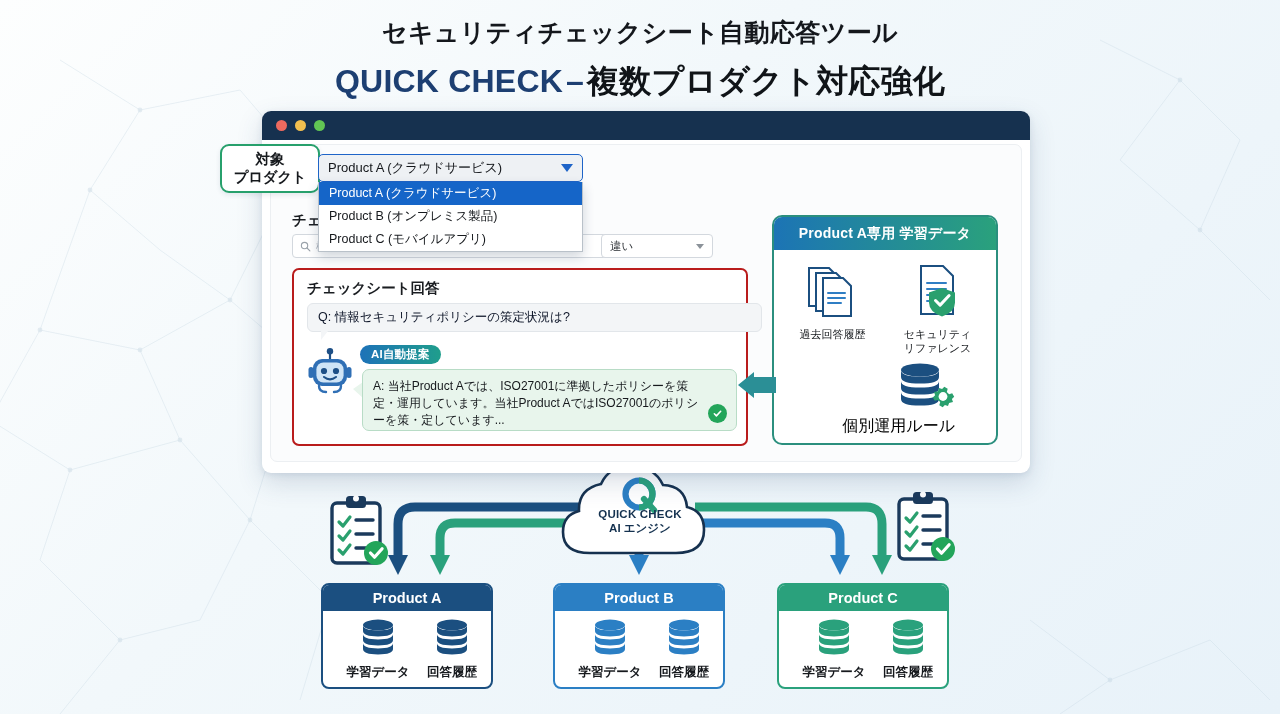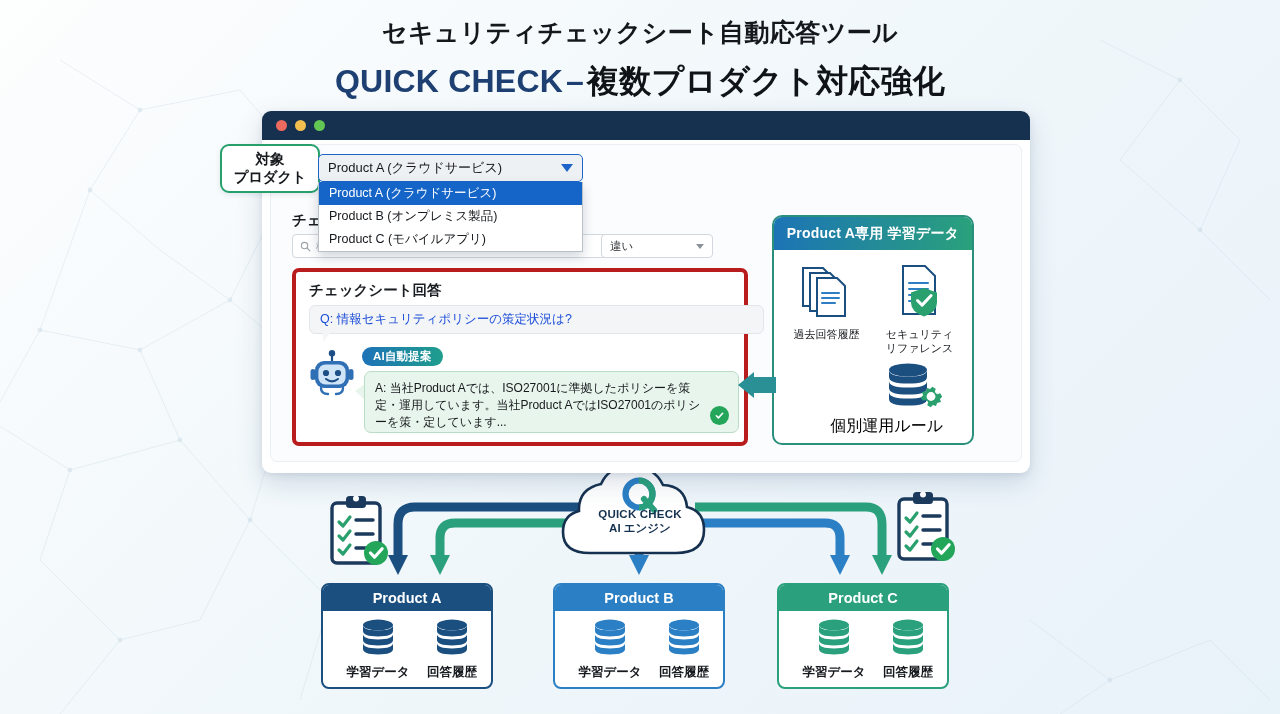--- a/index.html
+++ b/index.html
@@ -91,29 +91,29 @@
     background: #fff; border: 1px solid #b9c1c9; border-top: none;
     box-shadow: 0 5px 11px rgba(25,50,80,.20);
   }
   .sel-opt { height: 23px; display: flex; align-items: center; padding: 0 10px;
              font-size: 12.5px; color: #16191d; }
   .sel-opt.on { background: #1565c8; color: #fff; }
 
   
   .answer-card {
     position: absolute; left: 292px; top: 268px; width: 456px; height: 178px;
-    background: #fff; border: 4px solid #b91c1c; border-radius: 7px; z-index: 12;
+    background: #fff; border: 2px solid #b91c1c; border-radius: 7px; z-index: 12;
   }
   .ans-title { position: absolute; left: 13px; top: 9px; font-size: 14.5px;
                font-weight: 700; color: #1a1d21; }
   .q-bubble {
     position: absolute; left: 13px; top: 33px; width: 455px; height: 29px;
     background: #f3f5f7; border: 1px solid #e2e6ea; border-radius: 6px;
     display: flex; align-items: center; padding-left: 10px;
-    font-size: 12.5px; color: #1d4ed8;
+    font-size: 12.5px; color: #0f172a;
   }
   .q-tail { position: absolute; left: 27px; top: 61px; width: 0; height: 0;
             border-left: 7px solid #f3f5f7; border-bottom: 9px solid transparent;
             border-right: 4px solid transparent; }
   .badge-ai {
     position: absolute; left: 66px; top: 75px; height: 19px; padding: 0 11px;
     background: linear-gradient(90deg, #1d72b8 0%, #1f9e8c 100%);
     border-radius: 10px; display: flex; align-items: center;
     font-size: 11.5px; font-weight: 700; color: #fff; letter-spacing: .2px;
   }
@@ -126,21 +126,21 @@
             border-right: 10px solid #e8f5ec; border-top: 7px solid transparent;
             border-bottom: 9px solid transparent; }
   .check-green {
     position: absolute; right: 9px; bottom: 7px; width: 19px; height: 19px;
     border-radius: 50%; background: #23a55a; display: flex;
     align-items: center; justify-content: center;
   }
 
   
   .learn-panel {
-    position: absolute; left: 772px; top: 215px; width: 202px; height: 230px;
+    position: absolute; left: 772px; top: 215px; width: 226px; height: 230px;
     background: #fff; border: 2px solid #2b8f7e; border-radius: 10px; z-index: 12;
     overflow: hidden;
   }
   .learn-head {
     height: 33px; background: linear-gradient(90deg, #1c74b5 0%, #2aa17c 100%);
     display: flex; align-items: center; justify-content: center;
     font-size: 14px; font-weight: 700; color: #fff; letter-spacing: .2px;
   }
   .learn-grid { display: flex; justify-content: space-around; padding: 12px 6px 0 6px; }
   .lcell { width: 96px; text-align: center; }

